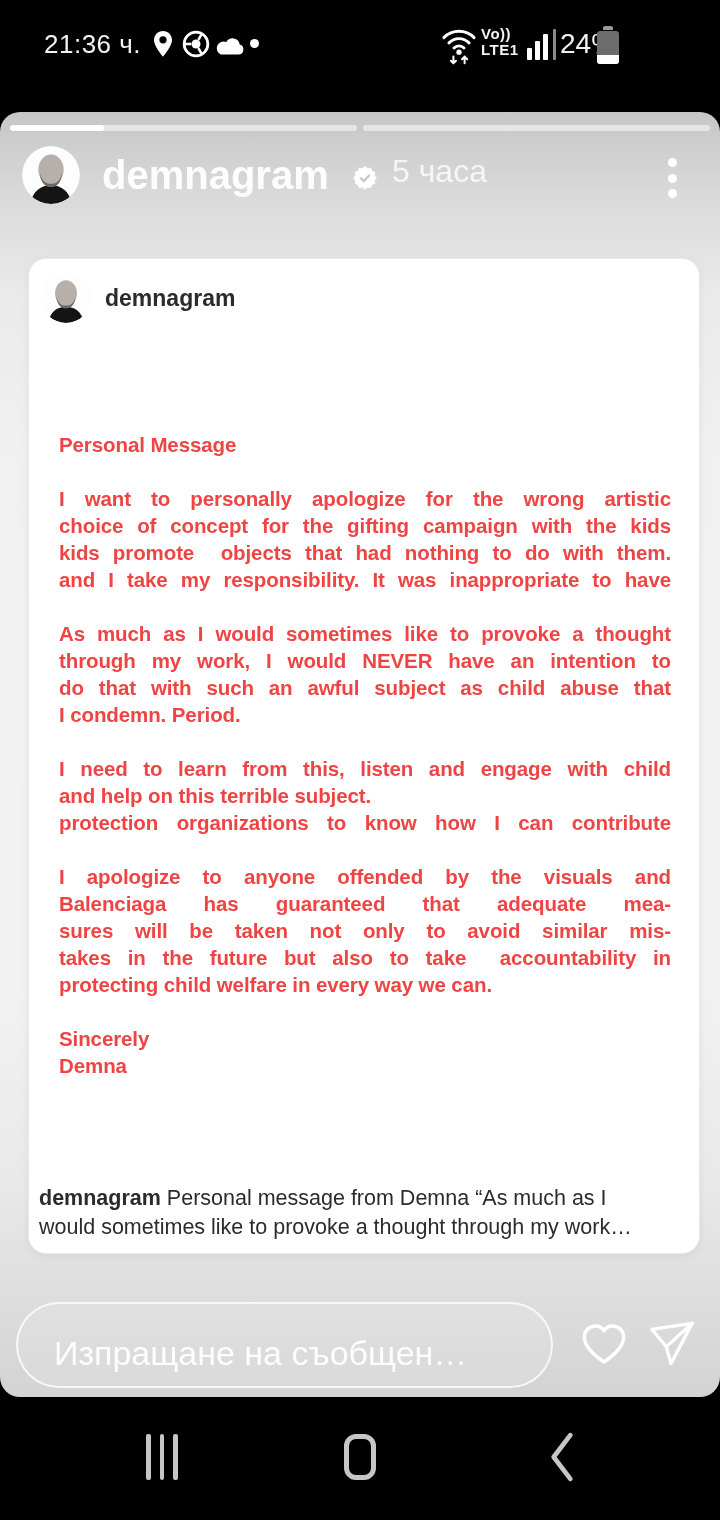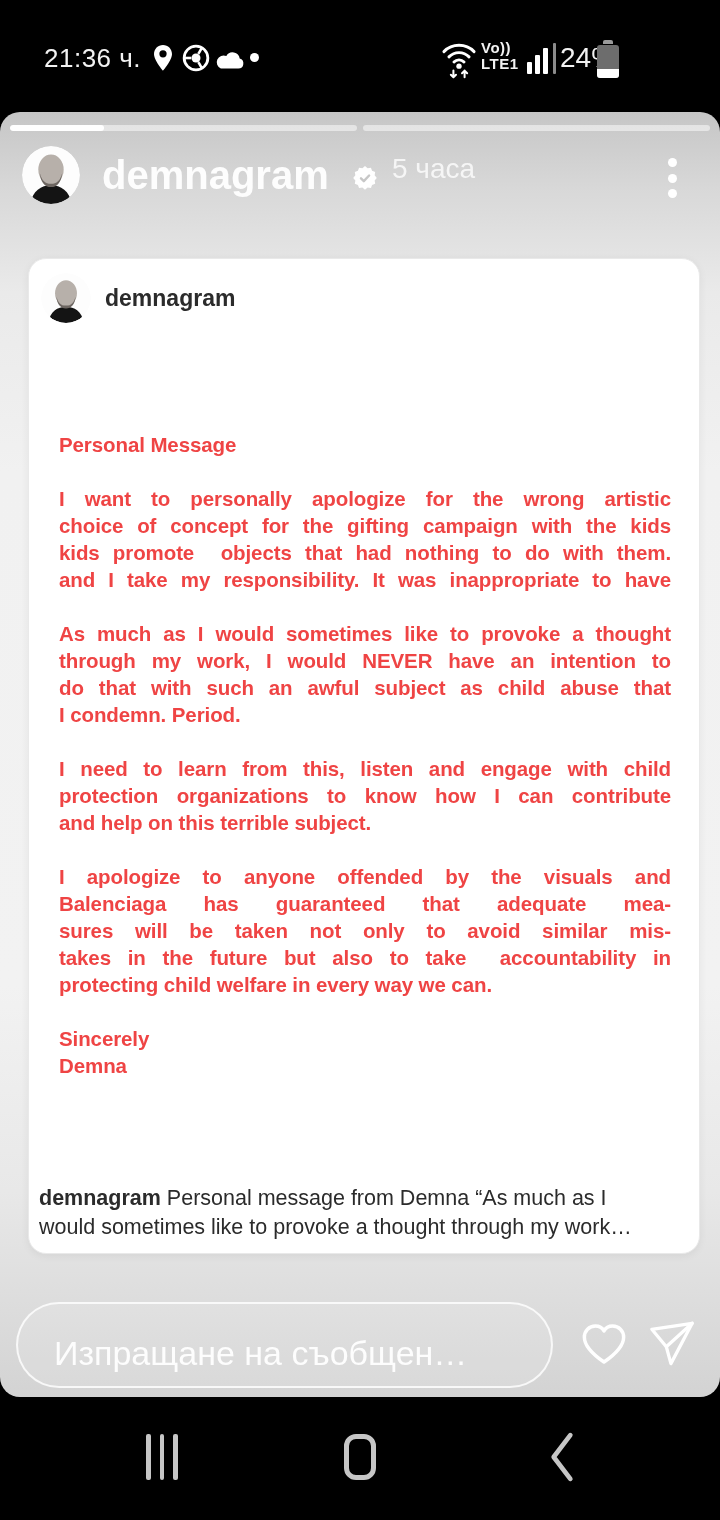--- a/index.html
+++ b/index.html
@@ -1,21 +1,21 @@
 <!DOCTYPE html>
 <html><head>
 <meta charset="utf-8">
 <style>
   * { margin: 0; padding: 0; box-sizing: border-box; }
   html,body { width:720px; height:1520px; background:#000; overflow:hidden;
     font-family:"Liberation Sans","DejaVu Sans",sans-serif; }
   .screen { position:relative; width:720px; height:1520px; background:#000; }
 
   
-  .statusbar { position:absolute; top:0; left:0; width:720px; height:90px; color:#f2f2f2;margin-top:14px; }
+  .statusbar { position:absolute; top:0; left:0; width:720px; height:90px; color:#f2f2f2; }
   .sb-time { position:absolute; left:44px; top:29px; font-size:26px; letter-spacing:.5px; }
   .sb-ico { position:absolute; top:30px; }
   .sb-right-num { position:absolute; left:560px; top:28px; font-size:28px; }
   .volte { position:absolute; left:481px; top:26px; font-size:15px; font-weight:700; line-height:16px; letter-spacing:.5px; }
   .sigbars { position:absolute; left:527px; top:28px; width:36px; height:34px; }
   .sigbars span { position:absolute; bottom:2px; width:5px; background:#fff; border-radius:1px; }
   .sigbars .b1{ left:0; height:12px;} .sigbars .b2{ left:8px; height:19px;} .sigbars .b3{ left:16px; height:26px;}
   .sigbars .b4{ left:26px; width:3px; height:31px; background:#8b8b8b; }
   .batt { position:absolute; left:597px; top:26px; width:22px; height:38px; }
   .batt .cap { width:10px; height:4px; background:#9a9a9a; border-radius:2px 2px 0 0; margin:0 auto; }
@@ -26,21 +26,21 @@
   .story { position:absolute; top:112px; left:0; width:720px; height:1285px; border-radius:20px; overflow:hidden;
     background:linear-gradient(180deg,#c6c6c6 0%,#d8d8d8 6%,#eaeaea 14%,#f1f1f1 28%,#f2f2f2 68%,#e8e8e8 84%,#dbdbdb 94%,#d3d3d3 100%); }
   .progress { position:absolute; top:13px; left:10px; right:10px; height:6px; display:flex; gap:6px; }
   .progress .seg { flex:1; height:6px; background:rgba(255,255,255,.5); border-radius:3px; overflow:hidden; }
   .progress .fill { height:100%; width:27%; background:#fff; border-radius:3px; }
 
   .s-header { position:absolute; top:34px; left:0; width:100%; height:60px; }
   .s-avatar { position:absolute; left:22px; top:0; width:58px; height:58px; border-radius:50%; overflow:hidden; }
   .s-user { position:absolute; left:102px; top:7px; font-size:40px; font-weight:600; color:#fdfdfd; }
   .s-badge { position:absolute; left:352px; top:19px; width:26px; height:26px; }
-  .s-time { position:absolute; left:392px; top:7px; font-size:28px; font-weight:400; color:rgba(255,255,255,.78); }
+  .s-time { position:absolute; left:392px; top:7px; font-size:32px; font-weight:400; color:rgba(255,255,255,.78); }
   .s-kebab { position:absolute; right:28px; top:10px; width:40px; height:44px; display:flex; flex-direction:column; align-items:center; justify-content:space-between; padding:2px 0; }
   .s-kebab i { width:9px; height:9px; border-radius:50%; background:#fff; }
 
   
   .card { position:absolute; left:28px; top:146px; width:672px; height:996px; background:#fff;
     border:1px solid #e9e9e9; border-radius:18px; box-shadow:0 2px 8px rgba(0,0,0,.06); }
   .c-avatar { position:absolute; left:12px; top:14px; width:50px; height:50px; border-radius:50%; overflow:hidden; }
   .c-user { position:absolute; left:76px; top:26px; font-size:23px; font-weight:600; color:#2b2b2b; }
 
   .msg { position:absolute; left:30px; top:172px; width:612px; color:#ef4444; font-weight:700;
@@ -194,22 +194,22 @@
         <p class="para">
           </p>
           <div class="msg-line">As much as I would sometimes like to provoke a thought</div>
           <div class="msg-line">through my work, I would NEVER have an intention to</div>
           <div class="msg-line">do that with such an awful subject as child abuse that</div>
           <div class="msg-line short">I condemn. Period.</div>
         <p></p>
         <p class="para">
           </p>
           <div class="msg-line">I need to learn from this, listen and engage with child</div>
+          <div class="msg-line short">and help on this terrible subject.</div>
           <div class="msg-line">protection organizations to know how I can contribute</div>
-          <div class="msg-line short">and help on this terrible subject.</div>
         <p></p>
         <p class="para">
           </p>
           <div class="msg-line">I apologize to anyone offended by the visuals and</div>
           <div class="msg-line">Balenciaga has guaranteed that adequate mea-</div>
           <div class="msg-line">sures will be taken not only to avoid similar mis-</div>
           <div class="msg-line">takes in the future but also to take  accountability in</div>
           <div class="msg-line short">protecting child welfare in every way we can.</div>
         <p></p>
         <p class="para">

